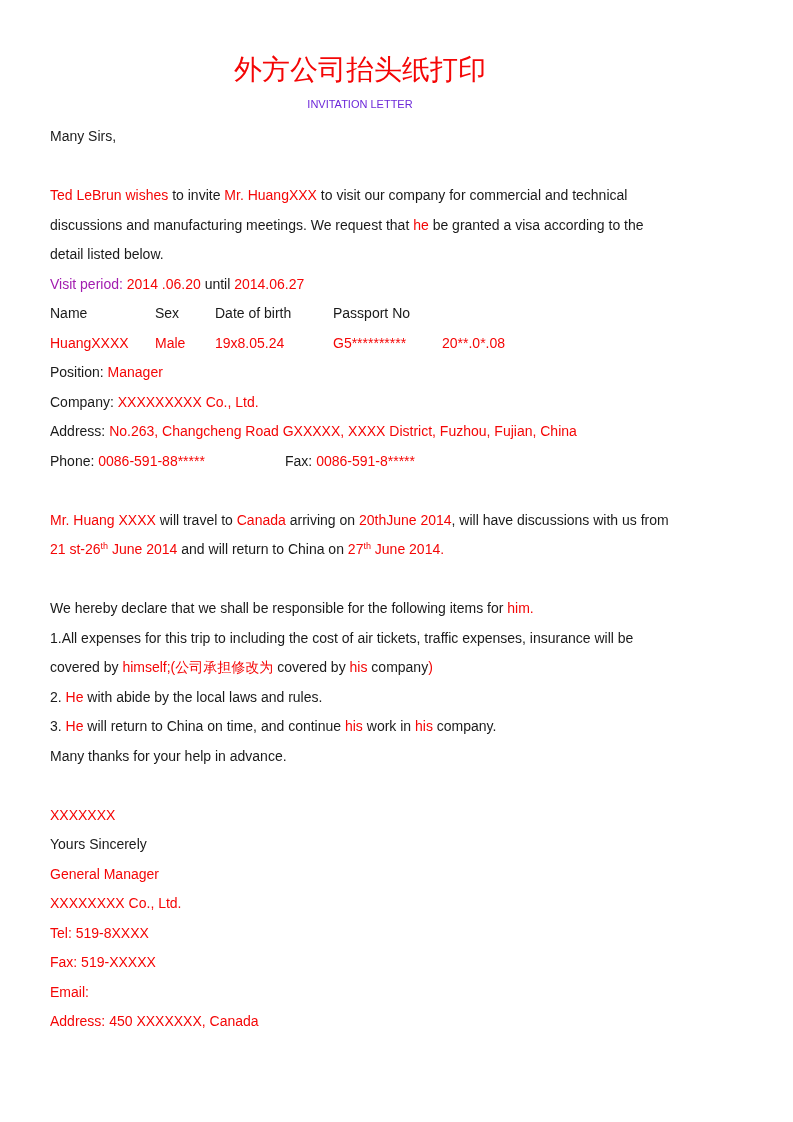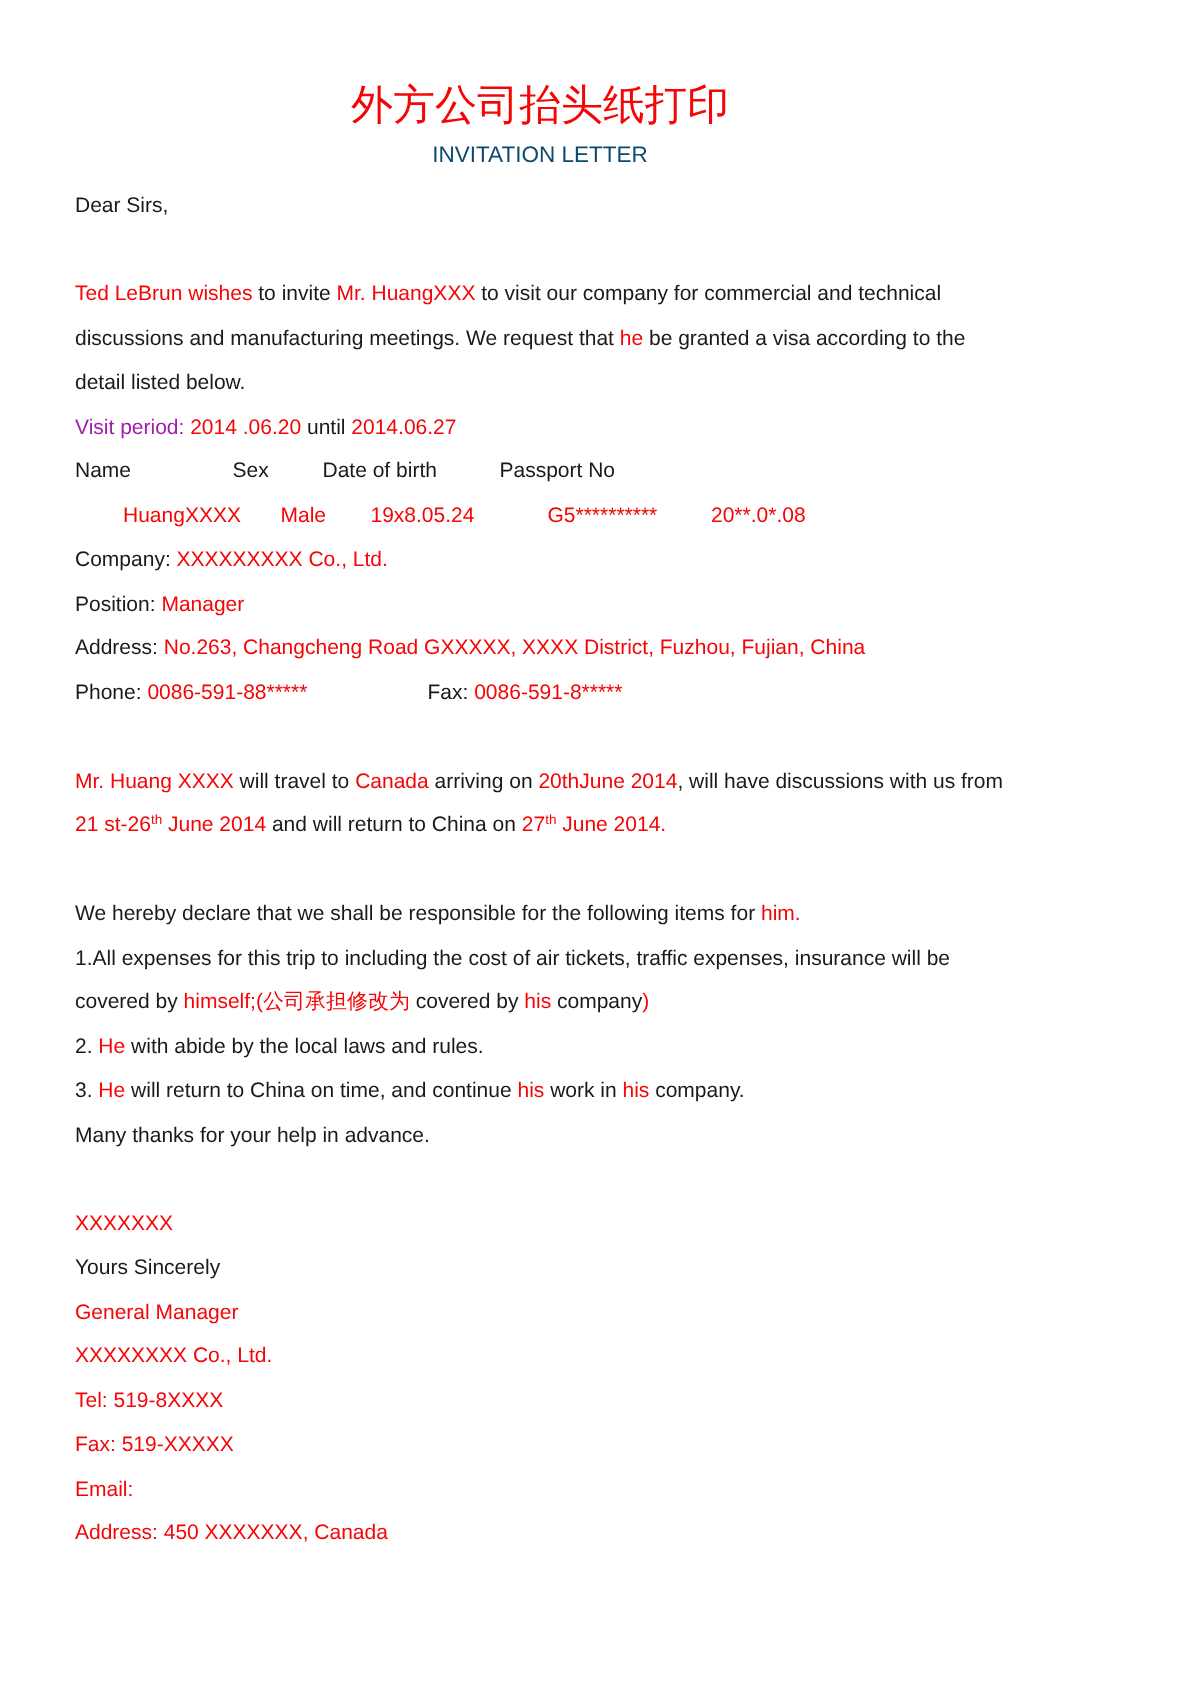--- a/index.html
+++ b/index.html
@@ -18,23 +18,23 @@
     margin:0;
     text-align:center;
     font-family:"DejaVu Serif",serif;
     font-weight:400;
     font-size:28px;
     line-height:40px;
   }
   .subtitle{
     margin:0;
     text-align:center;
-    font-size:15px;
+    font-size:11px;
     line-height:28px;
-    color:#0c4a6e;
+    color:#6d28d9;
   }
   .body{margin-top:4px;}
   .line{margin:0;}
   .gap{height:29.5px;}
   .row{display:flex;}
   .cell{white-space:nowrap;}
   sup.seg{
     font-size:9px;
     line-height:0;
     vertical-align:baseline;
@@ -42,39 +42,39 @@
     top:-5px;
   }
 </style>
 </head>
 <body>
 
 <div class="page">
   <h1 class="title" style="color: rgb(244, 6, 6);">外方公司抬头纸打印</h1>
   <div class="subtitle">INVITATION LETTER</div>
   <div class="body">
-      <p class="line"><span class="seg" style="color: rgb(26, 26, 26);">Dear Sirs,</span></p>
+      <p class="line"><span class="seg" style="color: rgb(26, 26, 26);">Many Sirs,</span></p>
       <div class="gap"></div>
       <p class="line"><span class="seg" style="color: rgb(244, 6, 6);">Ted LeBrun wishes</span><span class="seg" style="color: rgb(26, 26, 26);"> to invite </span><span class="seg" style="color: rgb(244, 6, 6);">Mr. HuangXXX</span><span class="seg" style="color: rgb(26, 26, 26);"> to visit our company for commercial and technical discussions and manufacturing meetings. We request that </span><span class="seg" style="color: rgb(244, 6, 6);">he</span><span class="seg" style="color: rgb(26, 26, 26);"> be granted a visa according to the detail listed below.</span></p>
       <p class="line"><span class="seg" style="color: #a21caf;">Visit period: </span><span class="seg" style="color: rgb(244, 6, 6);">2014 .06.20</span><span class="seg" style="color: rgb(26, 26, 26);"> until </span><span class="seg" style="color: rgb(244, 6, 6);">2014.06.27</span></p>
       <div class="row">
         <div class="cell" style="flex: 0 0 105px;"><span class="seg" style="color: rgb(26, 26, 26);">Name</span></div>
         <div class="cell" style="flex: 0 0 60px;"><span class="seg" style="color: rgb(26, 26, 26);">Sex</span></div>
         <div class="cell" style="flex: 0 0 118px;"><span class="seg" style="color: rgb(26, 26, 26);">Date of birth</span></div>
         <div class="cell" style="flex: 0 0 109px;"><span class="seg" style="color: rgb(26, 26, 26);">Passport No</span></div>
       </div>
       <div class="row">
-        <div class="cell" style="flex: 0 0 105px; margin-left: 32px;"><span class="seg" style="color: rgb(244, 6, 6);">HuangXXXX</span></div>
+        <div class="cell" style="flex: 0 0 105px;"><span class="seg" style="color: rgb(244, 6, 6);">HuangXXXX</span></div>
         <div class="cell" style="flex: 0 0 60px;"><span class="seg" style="color: rgb(244, 6, 6);">Male</span></div>
         <div class="cell" style="flex: 0 0 118px;"><span class="seg" style="color: rgb(244, 6, 6);">19x8.05.24</span></div>
         <div class="cell" style="flex: 0 0 109px;"><span class="seg" style="color: rgb(244, 6, 6);">G5**********</span></div>
         <div class="cell" style="flex: 1 1 0%;"><span class="seg" style="color: rgb(244, 6, 6);">20**.0*.08</span></div>
       </div>
+      <p class="line"><span class="seg" style="color: rgb(26, 26, 26);">Position: </span><span class="seg" style="color: rgb(244, 6, 6);">Manager</span></p>
       <p class="line"><span class="seg" style="color: rgb(26, 26, 26);">Company: </span><span class="seg" style="color: rgb(244, 6, 6);">XXXXXXXXX Co., Ltd.</span></p>
-      <p class="line"><span class="seg" style="color: rgb(26, 26, 26);">Position: </span><span class="seg" style="color: rgb(244, 6, 6);">Manager</span></p>
       <p class="line"><span class="seg" style="color: rgb(26, 26, 26);">Address: </span><span class="seg" style="color: rgb(244, 6, 6);">No.263, Changcheng Road GXXXXX, XXXX District, Fuzhou, Fujian, China</span></p>
       <div class="row">
         <div class="cell" style="flex: 0 0 235px;"><span class="seg" style="color: rgb(26, 26, 26);">Phone: </span><span class="seg" style="color: rgb(244, 6, 6);">0086-591-88*****</span></div>
         <div class="cell" style="flex: 1 1 0%;"><span class="seg" style="color: rgb(26, 26, 26);">Fax: </span><span class="seg" style="color: rgb(244, 6, 6);">0086-591-8*****</span></div>
       </div>
       <div class="gap"></div>
       <p class="line"><span class="seg" style="color: rgb(244, 6, 6);">Mr. Huang XXXX</span><span class="seg" style="color: rgb(26, 26, 26);"> will travel to </span><span class="seg" style="color: rgb(244, 6, 6);">Canada</span><span class="seg" style="color: rgb(26, 26, 26);"> arriving on </span><span class="seg" style="color: rgb(244, 6, 6);">20thJune 2014</span><span class="seg" style="color: rgb(26, 26, 26);">, will have discussions with us from </span><span class="seg" style="color: rgb(244, 6, 6);">21 st-26</span><sup class="seg" style="color: rgb(244, 6, 6);">th</sup><span class="seg" style="color: rgb(244, 6, 6);"> June 2014</span><span class="seg" style="color: rgb(26, 26, 26);"> and will return to China on </span><span class="seg" style="color: rgb(244, 6, 6);">27</span><sup class="seg" style="color: rgb(244, 6, 6);">th</sup><span class="seg" style="color: rgb(244, 6, 6);"> June 2014.</span></p>
       <div class="gap"></div>
       <p class="line"><span class="seg" style="color: rgb(26, 26, 26);">We hereby declare that we shall be responsible for the following items for </span><span class="seg" style="color: rgb(244, 6, 6);">him.</span></p>
       <p class="line"><span class="seg" style="color: rgb(26, 26, 26);">1.All expenses for this trip to including the cost of air tickets, traffic expenses, insurance will be covered by </span><span class="seg" style="color: rgb(244, 6, 6);">himself;(公司承担修改为</span><span class="seg" style="color: rgb(26, 26, 26);"> covered by </span><span class="seg" style="color: rgb(244, 6, 6);">his</span><span class="seg" style="color: rgb(26, 26, 26);"> company</span><span class="seg" style="color: rgb(244, 6, 6);">)</span></p>

